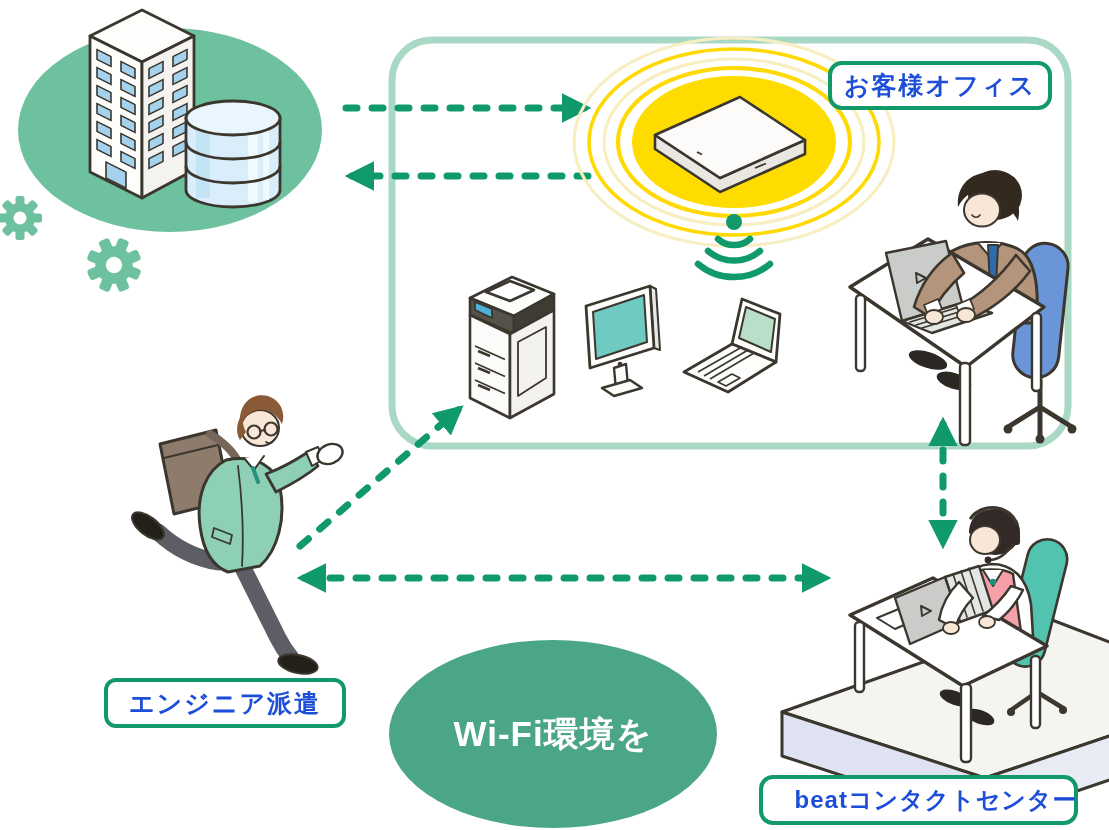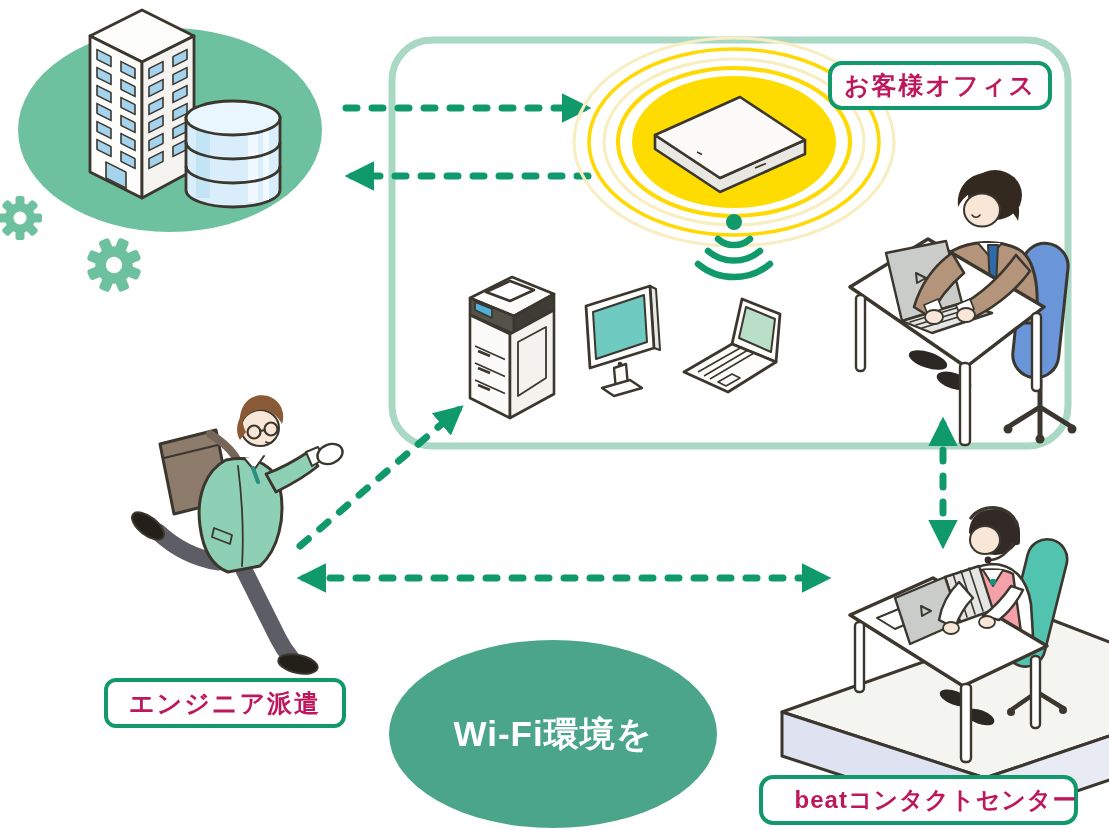--- a/index.html
+++ b/index.html
@@ -4,21 +4,21 @@
 <style>
   html,body{margin:0;padding:0;background:#fff;}
   .stage{
     position:relative;width:1109px;height:830px;background:#ffffff;overflow:hidden;
     font-family:"Liberation Sans","DejaVu Sans",sans-serif;
   }
   .scene{position:absolute;left:0;top:0;}
   .tag{
     position:absolute;display:flex;align-items:center;justify-content:center;
     background:#ffffff;border:4px solid #12996b;border-radius:14px;
-    color:#be185d;font-weight:bold;font-size:25px;letter-spacing:2px;white-space:nowrap;
+    color:#1d4ed8;font-weight:bold;font-size:25px;letter-spacing:2px;white-space:nowrap;
     box-sizing:border-box;
   }
   .tag-customer{left:828px;top:61px;width:224px;height:49px;}
   .tag-engineer{left:104px;top:678px;width:242px;height:50px;border-radius:12px;}
   .tag-contact{left:759px;top:775px;width:319px;height:50px;font-size:24px;letter-spacing:1px;padding-left:35px;}
   .bubble{
     position:absolute;left:389px;top:640px;width:328px;height:188px;border-radius:50%;
     background:#4ba589;display:flex;flex-direction:column;align-items:center;justify-content:center;
     color:#ffffff;font-weight:bold;font-size:35px;letter-spacing:1px;line-height:1.45;text-align:center;
   }

